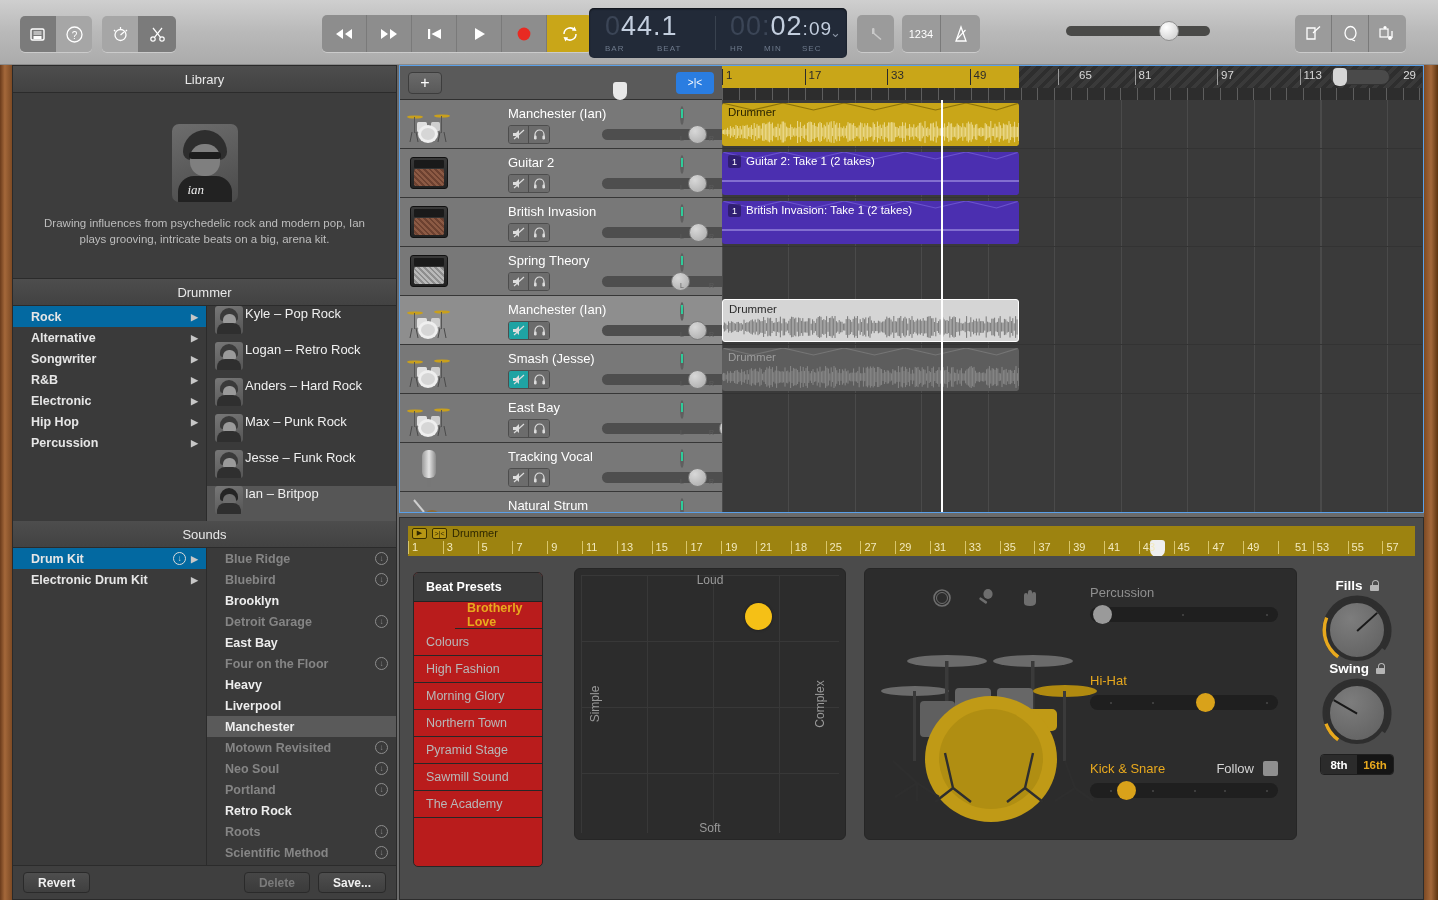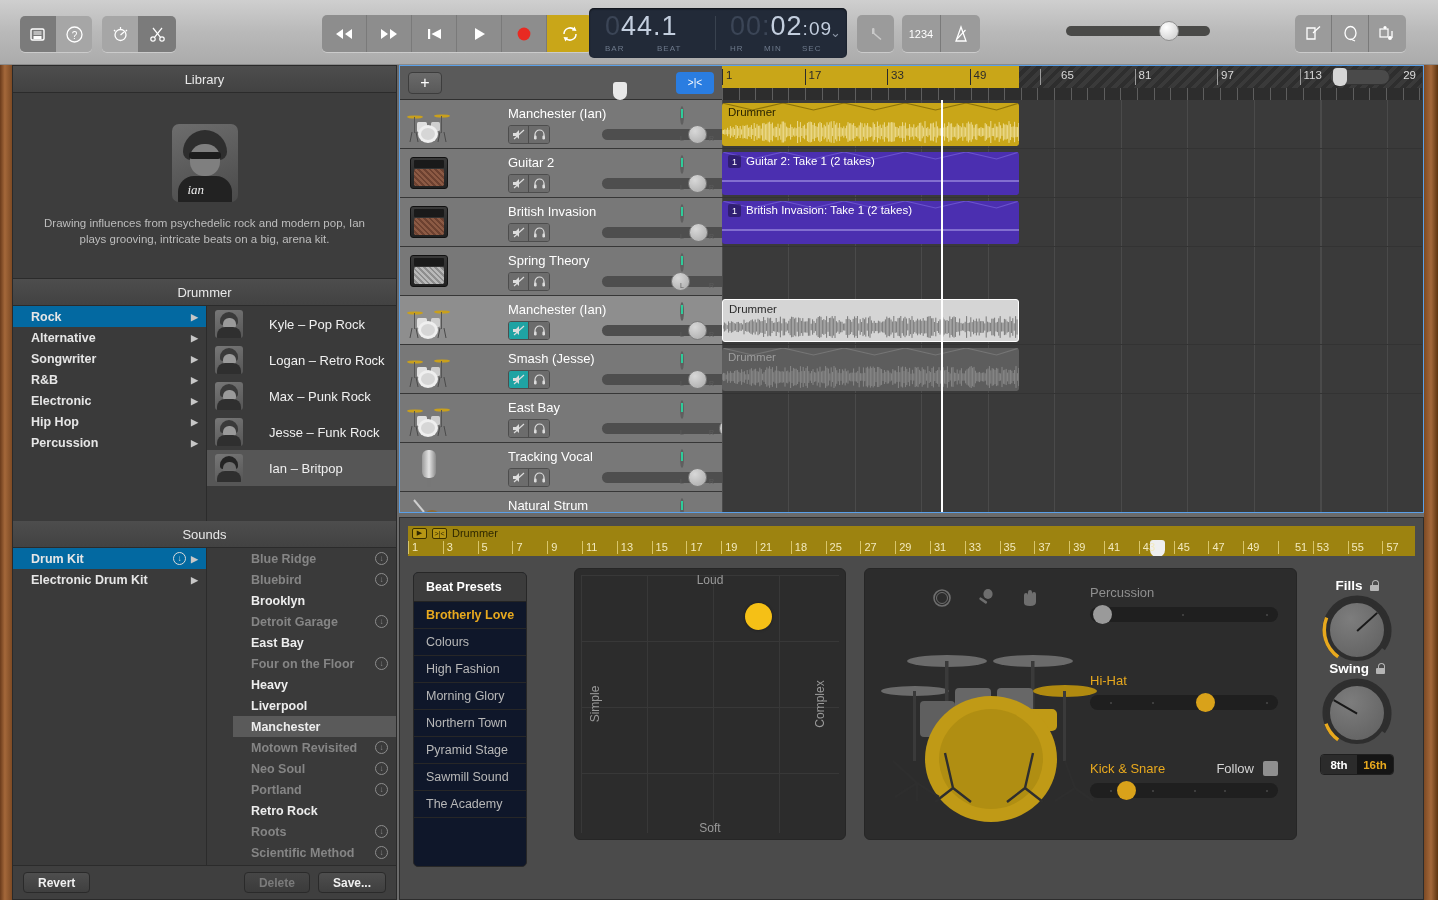--- a/index.html
+++ b/index.html
@@ -119,21 +119,21 @@
   .col-left{ width:194px; border-right:1px solid #2b2b2b; overflow:hidden; }
   .col-right{ flex:1; overflow:hidden; }
   .lrow{
     height:21px; display:flex; align-items:center; padding:0 8px 0 18px;
     color:#e6e6e6; font-size:12.5px; font-weight:bold; cursor:default;
     justify-content:space-between;
   }
   .lrow .arrow{ color:#c7c7c7; font-size:9px; }
   .lrow.sel{ background:#0369a1; }
   .drow{
-    height:36px; display:flex; align-items:center; padding-left:8px; gap:26px;
+    height:36px; display:flex; align-items:flex-start; padding-left:8px; gap:2px;
     color:#f0f0f0; font-size:13px; cursor:default;
   }
   .drow.sel{ background:#565656; }
   .av{ width:28px; height:28px; border-radius:3px; position:relative; overflow:hidden;
      background:linear-gradient(160deg,#777,#555); flex:none; }
   .av .h{ position:absolute; left:5px; top:2px; width:18px; height:13px; background:#3a3a3a; border-radius:9px 9px 3px 3px;}
   .av .f{ position:absolute; left:8px; top:8px; width:13px; height:13px; background:#9a9a9a; border-radius:6px;}
   .av .b{ position:absolute; left:2px; bottom:0; width:24px; height:11px; background:#2f2f2f; border-radius:8px 8px 0 0;}
   .av.dark .f{ background:#6d6d6d; }
   .av.dark .h{ background:#242424; }
@@ -257,27 +257,27 @@
   }
   #ed-ruler{ position:absolute; left:8px; top:8px; right:8px; height:30px; background:#9d8310; overflow:hidden;}
   #ed-ruler-top{ position:absolute; left:4px; top:1px; display:flex; align-items:center; gap:5px; font-size:11px; color:#2f2800;}
   .ed-mini{ width:15px; height:11px; border:1px solid #3a3100; border-radius:2px;
      display:flex; align-items:center; justify-content:center; font-size:7px; background:#b79714; color:#2f2800;}
   .ednum{ position:absolute; top:15px; font-size:11px; color:#f2e9bd; padding-left:3px; border-left:1px solid #d8c56a; height:13px;}
   #ed-playhead{ position:absolute; top:14px; width:15px; height:17px; background:#efefef;
      border-radius:3px 3px 7px 7px;}
   #ed-body{ position:absolute; left:8px; top:46px; right:8px; bottom:10px; }
 
-  #presets{ position:absolute; left:5px; top:8px; width:114px; bottom:22px;
-     background:#0f172a; border-radius:5px; overflow:hidden; border:1px solid #272727;}
+  #presets{ position:absolute; left:5px; top:8px; width:130px; bottom:22px;
+     background:#b91c1c; border-radius:5px; overflow:hidden; border:1px solid #272727;}
   #presets-head{ height:29px; background:#3c3c3c; display:flex; align-items:center;
      padding-left:12px; font-size:12.5px; font-weight:bold; color:#fff; border-bottom:1px solid #232323;}
   .prow{ height:27px; display:flex; align-items:center; padding-left:12px; font-size:12.5px;
      color:#b8b8b8; border-bottom:1px solid #272727; cursor:default;}
-  .prow.sel{ color:#e8a91e; font-weight:bold;}
+  .prow.sel{ color:#e8a91e; font-weight:bold;margin-left:41px;}
 
   #xy{ position:absolute; left:166px; top:4px; width:272px; height:272px;
      background:#2c2c2c; border-radius:6px; border:1px solid #262626;}
   #xy-grid{ position:absolute; inset:6px;
      background-image:linear-gradient(90deg,#383838 1px,transparent 1px),
                       linear-gradient(#383838 1px,transparent 1px);
      background-size:66px 66px; }
   .xy-lab{ position:absolute; color:#9a9a9a; font-size:12px;}
   #xy-loud{ top:4px; left:50%; transform:translateX(-50%); }
   #xy-soft{ bottom:4px; left:50%; transform:translateX(-50%); }
@@ -542,43 +542,51 @@
               <span class="b"></span>
             </span>
             <span>Logan – Retro Rock</span>
           </div>
           <div class="drow">
             <span class="av">
               <span class="h"></span>
               <span class="f"></span>
               <span class="b"></span>
             </span>
-            <span>Max – Punk Rock</span>
+            <span>Anders – Hard Rock</span>
           </div>
           <div class="drow">
             <span class="av">
               <span class="h"></span>
               <span class="f"></span>
               <span class="b"></span>
             </span>
+            <span>Max – Punk Rock</span>
+          </div>
+          <div class="drow">
+            <span class="av">
+              <span class="h"></span>
+              <span class="f"></span>
+              <span class="b"></span>
+            </span>
             <span>Jesse – Funk Rock</span>
           </div>
           <div class="drow sel">
             <span class="av dark">
               <span class="h"></span>
               <span class="f"></span>
               <span class="b"></span>
             </span>
             <span>Ian – Britpop</span>
           </div>
         </div>
     </div>
 
     <div class="panel-head">Sounds</div>
-    <div class="dual-list" style="flex:1;gap:26px;">
+    <div class="dual-list" style="flex:1;">
       <div class="col-left" id="kit-list">
           <div class="lrow sel">
             <span>Drum Kit</span>
             <span style="display:flex;gap:5px;align-items:center">
               <span class="dl-ico">↓</span>
               <span class="arrow">▶</span>
             </span>
           </div>
           <div class="lrow">
             <span>Electronic Drum Kit</span>
@@ -972,21 +980,21 @@
       <div class="lit" style="width:297px"></div>
       <div class="hatch" style="left:297px; right:0;"></div>
       <div id="ruler-end">29</div>
       <div id="zoomctl">
           <div class="zk"></div>
         </div>
     <div class="rnum" style="left: 0px;">1</div>
         <div class="rnum" style="left: 82.5px;">17</div>
         <div class="rnum" style="left: 165px;">33</div>
         <div class="rnum" style="left: 247.5px;">49</div>
-        <div class="rnum onhatch" style="left: 318px; padding-left: 20px;">65</div>
+        <div class="rnum onhatch" style="left: 336px; padding-left: 20px;">65</div>
         <div class="rnum onhatch" style="left: 412.5px;">81</div>
         <div class="rnum onhatch" style="left: 495px;">97</div>
         <div class="rnum onhatch" style="left: 577.5px;">113</div>
       </div>
     <div id="beatstrip"></div>
 
     <div id="canvas">
       <div class="lane" style="top: 0px;">
           <div class="region drum-region" style="left: 0px; width: 297px;">
             <svg class="scallop" width="297" height="8" viewBox="0 0 297 8" preserveAspectRatio="none">

